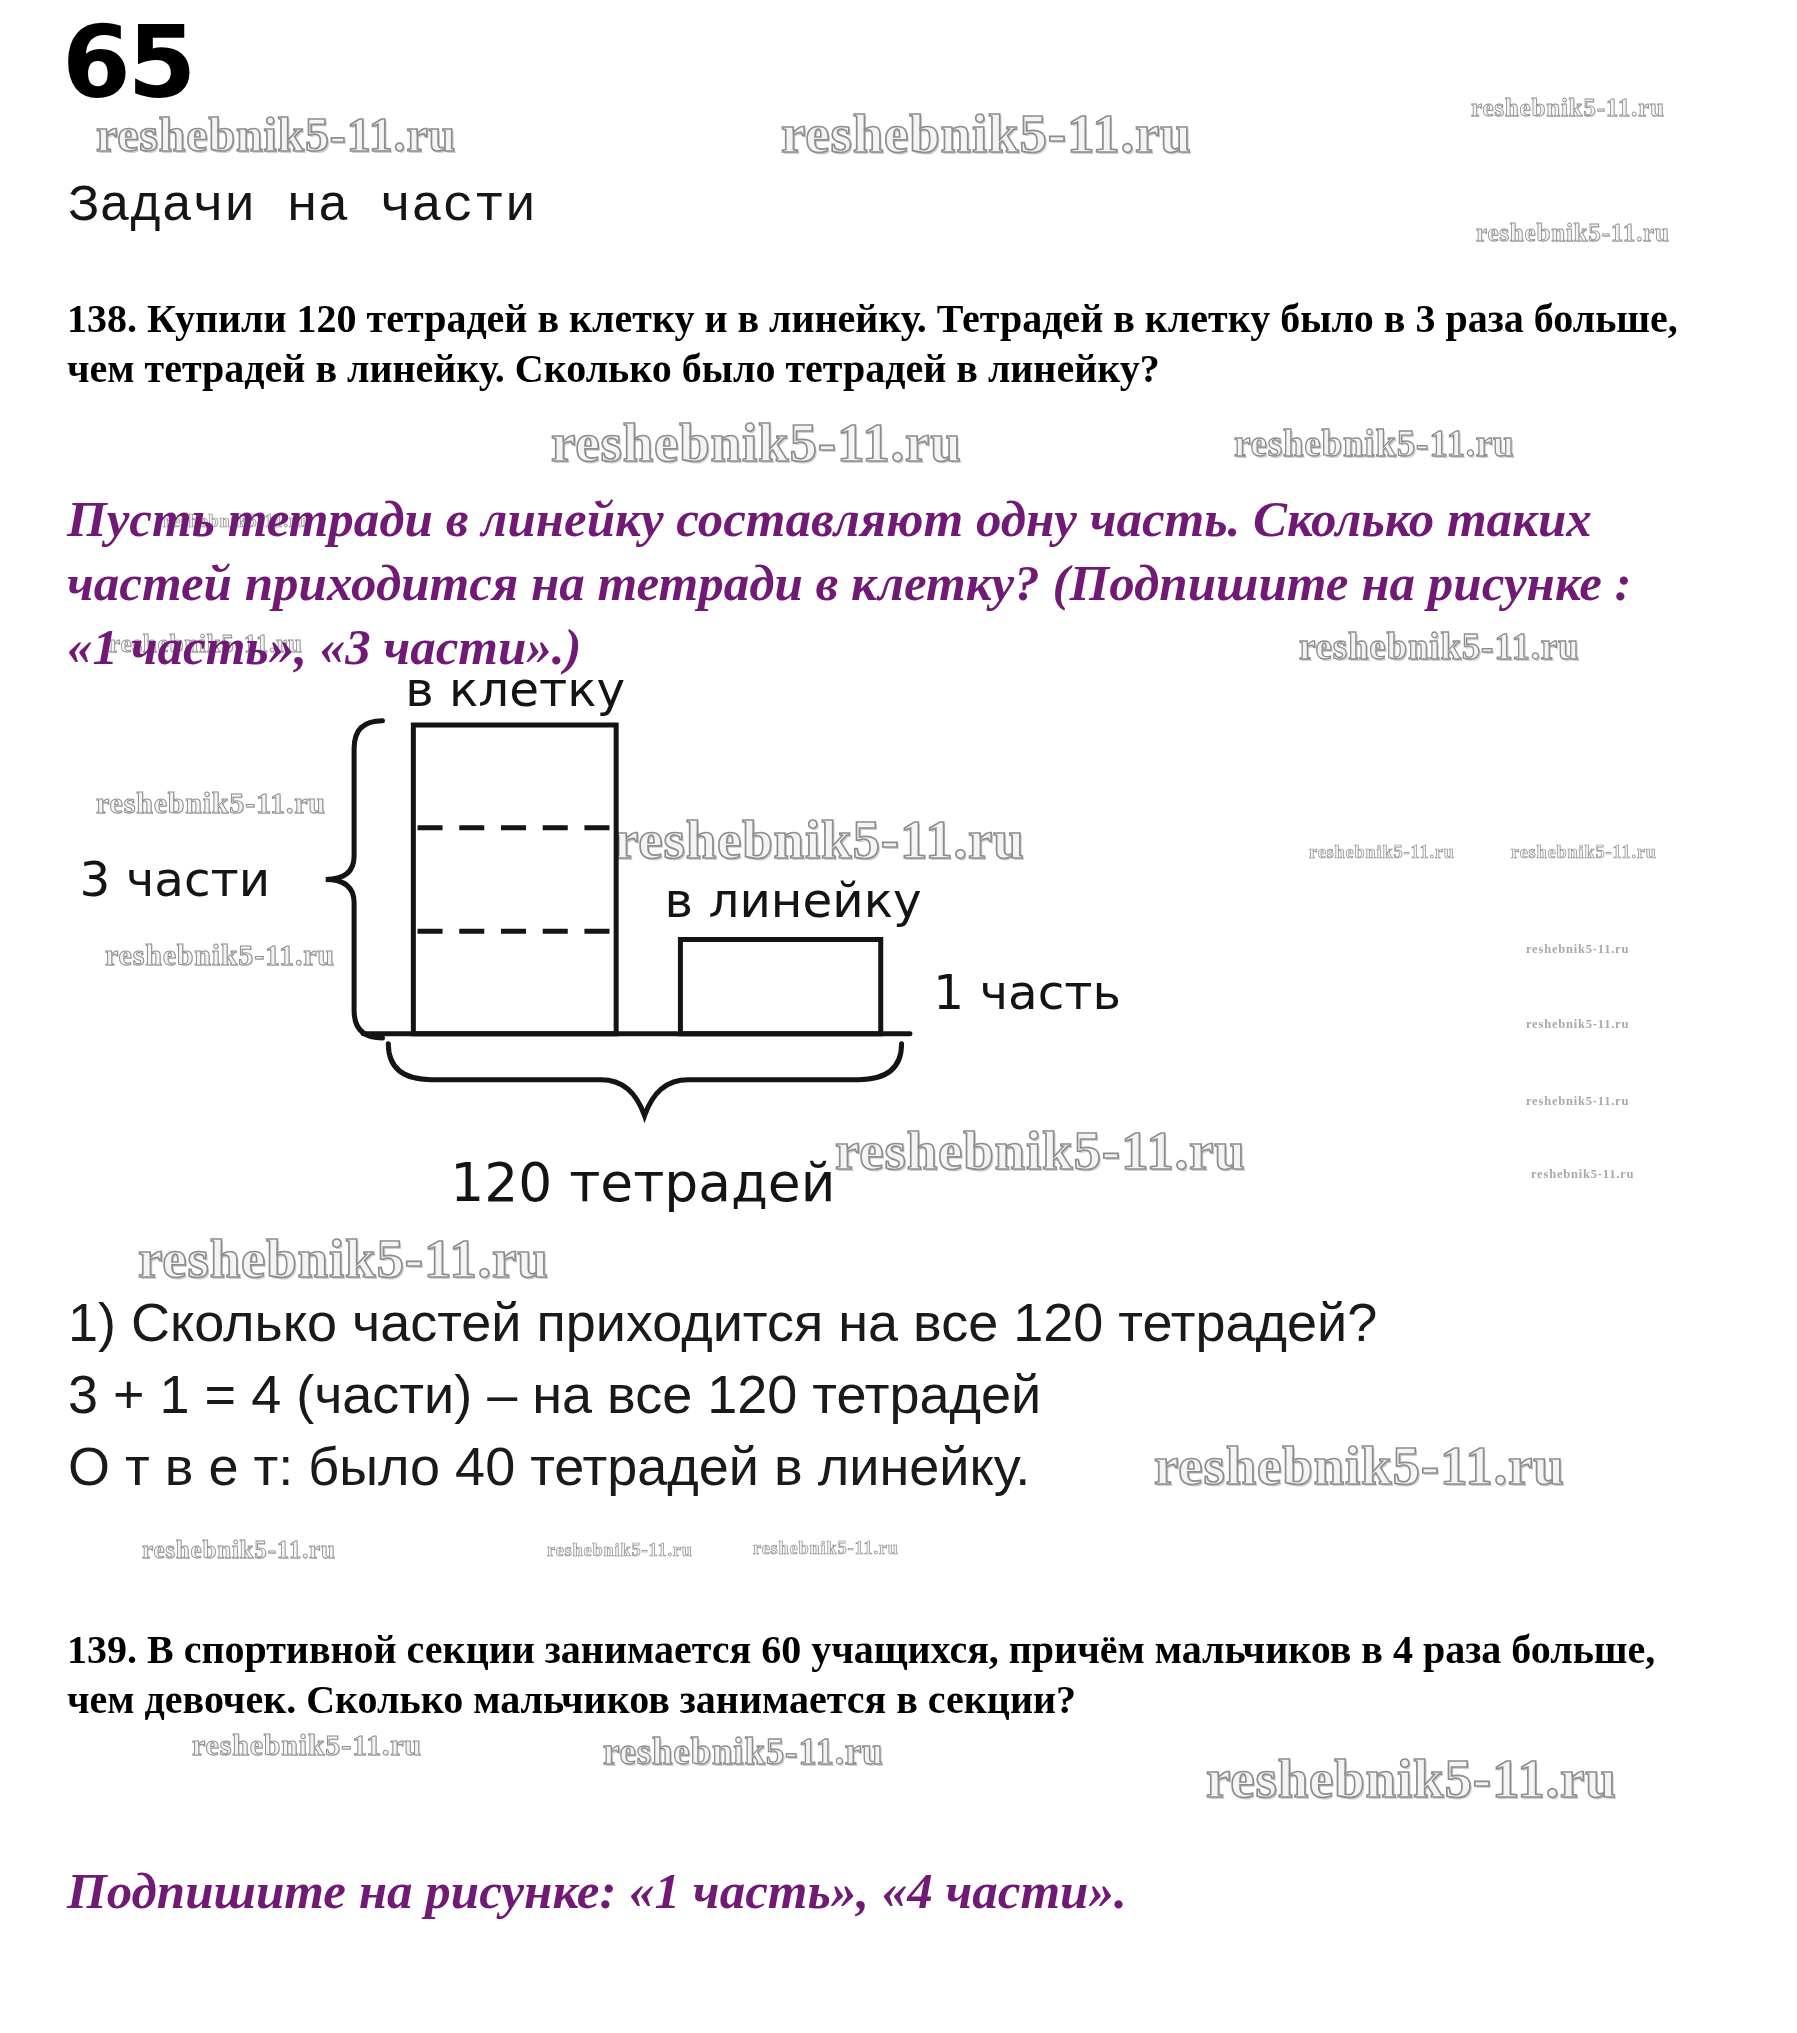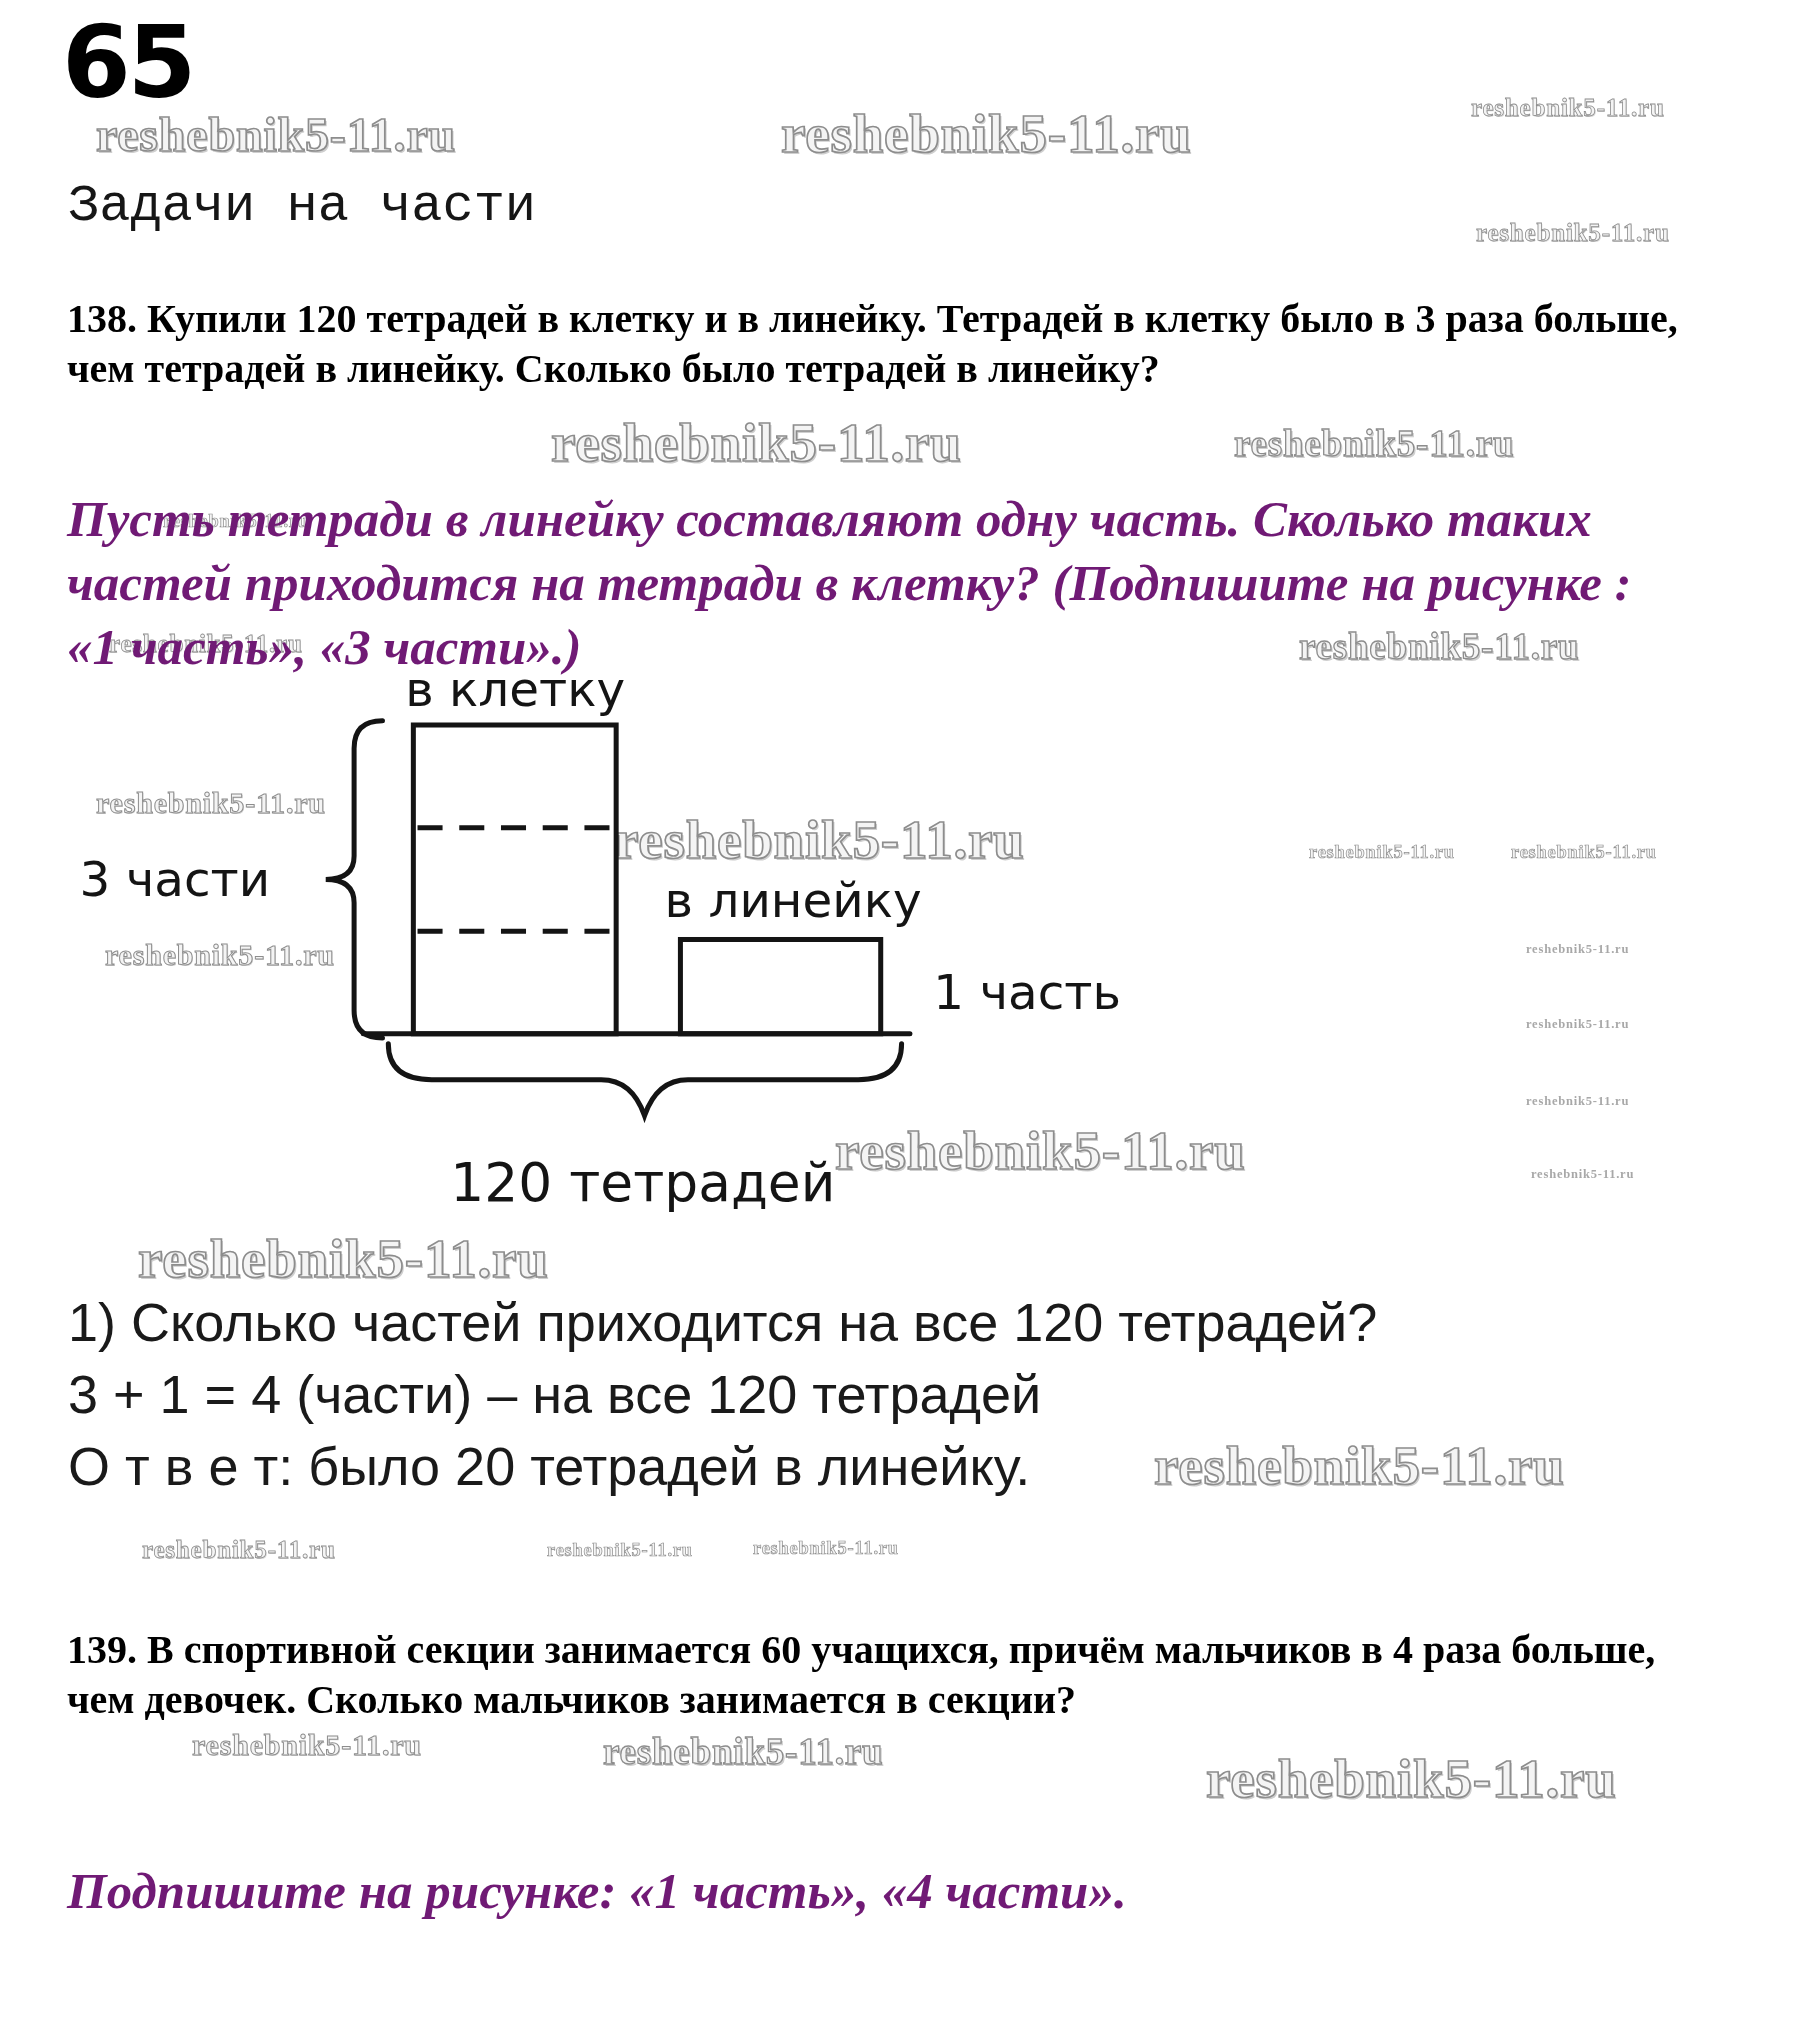--- a/index.html
+++ b/index.html
@@ -102,18 +102,18 @@
   <rect class="shape" x="735" y="337" width="240" height="113"></rect>
   <text x="1038" y="420">1 часть</text>
   <line class="shape" x1="355" y1="450" x2="1010" y2="450"></line>
   <path class="shape" d="M 385 462 Q 385 505 437 505 L 640 505 Q 677 505 692 548 Q 707 505 744 505 L 948 505 Q 1000 505 1000 462"></path>
   <text class="big" x="690" y="650" text-anchor="middle">120 тетрадей</text>
 </svg>
 
 <div class="solution">
   <div>1) Сколько частей приходится на все 120 тетрадей?</div>
   <div>3 + 1 = 4 (части) – на все 120 тетрадей</div>
-  <div>О т в е т: было 20 тетрадей в линейку.</div>
+  <div>О т в е т: было 40 тетрадей в линейку.</div>
 </div>
 
 <p class="statement" style="top:1625px">139. В спортивной секции занимается 60 учащихся, причём мальчиков в 4 раза больше, чем девочек. Сколько мальчиков занимается в секции?</p>
 <p class="hint" style="top:1860px">Подпишите на рисунке: «1 часть», «4 части».</p>
 
 
 </body></html>

